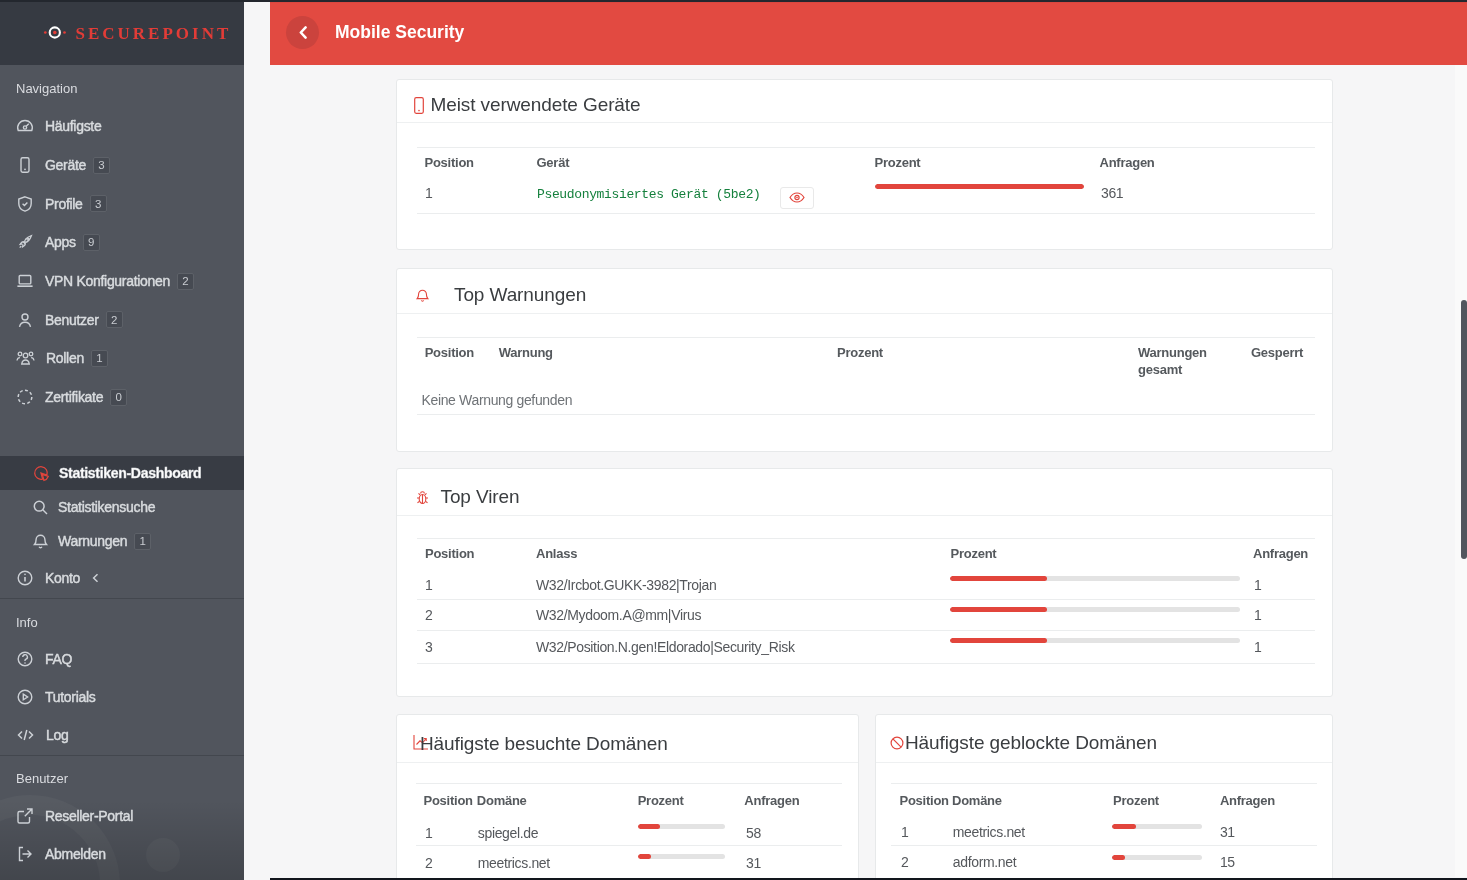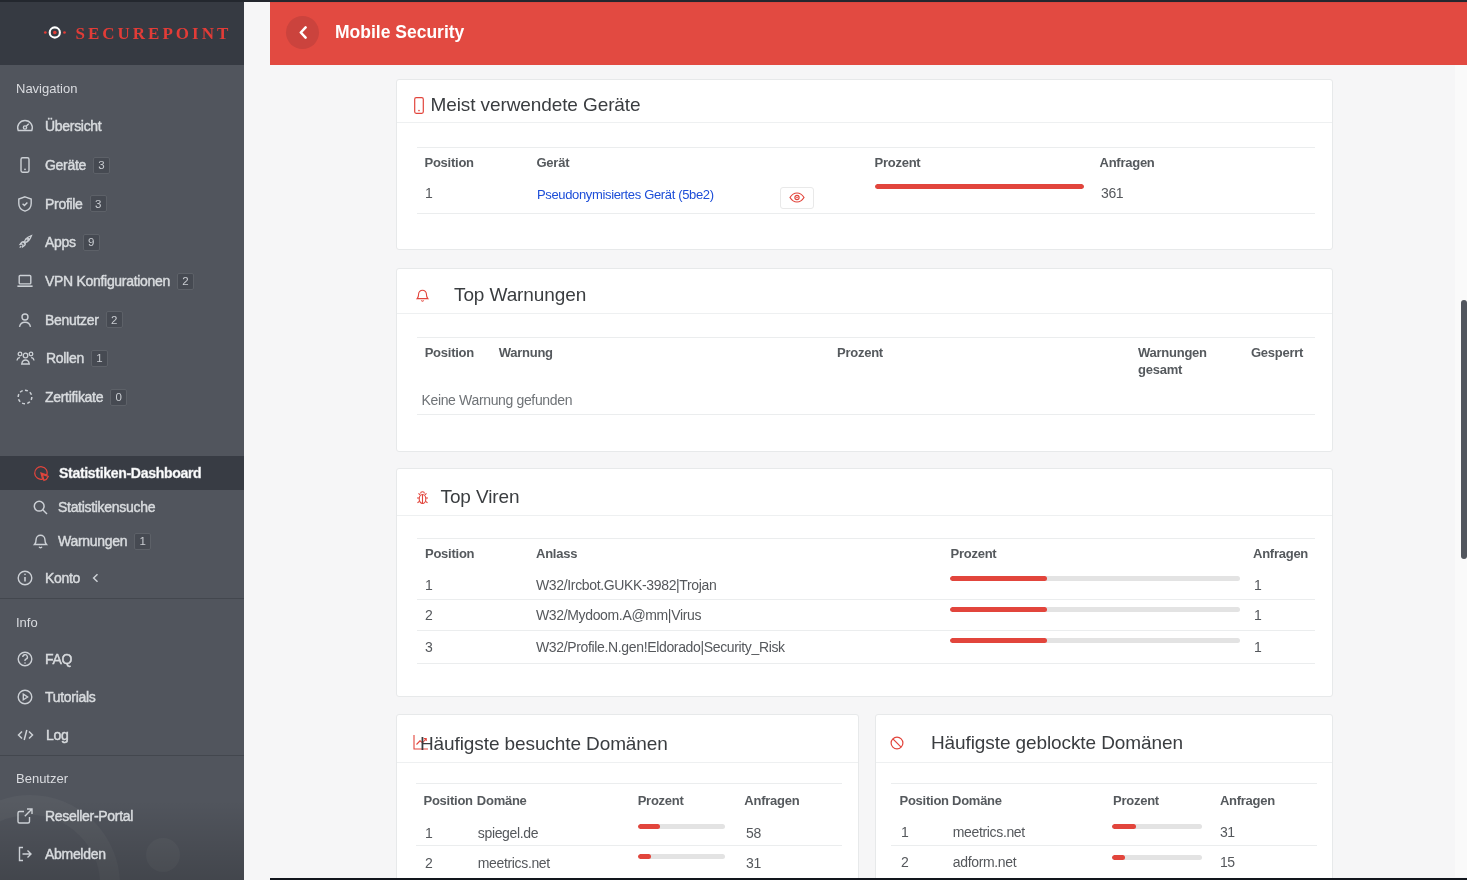--- a/index.html
+++ b/index.html
@@ -23,21 +23,21 @@
 #topbar .topline2{position:absolute;top:1.5px;left:0;width:100%;height:3px;background:#da473f}
 #backbtn{position:absolute;left:286px;top:16px;width:33px;height:33px;border-radius:50%;background:#cb433d;display:flex;align-items:center;justify-content:center}
 #pagetitle{position:absolute;left:335px;top:22px;font-size:17.5px;font-weight:bold;color:#fff}
 
 .card{position:absolute;background:#fff;border:1px solid #e7e9ea;border-radius:3px}
 .chead{position:absolute;left:0;top:0;right:0;border-bottom:1px solid #eef0f1}
 .chead .t{position:absolute;font-size:19px;color:#3a3d40;letter-spacing:-0.1px;line-height:26px;white-space:nowrap}
 .chead svg{position:absolute}
 .th{position:absolute;font-weight:bold;font-size:13px;letter-spacing:-0.25px;color:#55595d;line-height:18px}
 .td{position:absolute;font-size:14px;letter-spacing:-0.35px;color:#55585c;line-height:18px}
-.mono{font-family:Liberation Sans, sans-serif;font-size:13px;color:#1d4ed8}
+.mono{font-family:Liberation Mono, monospace;font-size:13px;color:#15803d}
 .rule{position:absolute;height:1px;background:#ebedee}
 .bar{position:absolute;height:5px;border-radius:2.5px;background:#e3e3e3;overflow:hidden}
 .bar i{display:block;height:5px;border-radius:2.5px;background:#e2453c}
 .eyebox{position:absolute;width:34px;height:22px;border:1px solid #e9e9e9;border-radius:3px;display:flex;align-items:center;justify-content:center;background:#fff}
 
 #sbtrack{position:absolute;left:1455px;top:65px;width:12px;height:812px;background:#fafafa}
 #sbthumb{position:absolute;left:1461px;top:300px;width:6px;height:259px;border-radius:3px;background:#52565e}
 #botbar{position:absolute;left:270px;top:877.5px;width:1197px;height:2.5px;background:#12161d}
 </style>
 </head>
@@ -60,21 +60,21 @@
   </div>
 
   <div class="seclbl" style="top:77px">Navigation</div>
 
   <div class="navrow" style="top:107px">
       <svg width="18" height="18" viewBox="0 0 18 18" fill="none" stroke="#ccd0d5" stroke-width="1.4">
         <path d="M2.2 13.5a7.3 7.3 0 1 1 13.6 0z"></path>
         <circle cx="9" cy="10.5" r="1.6"></circle>
         <path d="M10.2 9.3l2.6-2.6"></path>
       </svg>
-      <span class="lbl">Übersicht</span>
+      <span class="lbl">Häufigste</span>
     </div>
   <div class="navrow" style="top:145.7px">
       <svg width="18" height="18" viewBox="0 0 18 18" fill="none" stroke="#ccd0d5" stroke-width="1.4">
         <rect x="5" y="1.8" width="8" height="14.4" rx="1.6"></rect>
         <circle cx="9" cy="13.3" r="0.9" fill="#ccd0d5" stroke="none"></circle>
       </svg>
       <span class="lbl">Geräte</span>
       <span class="badge">3</span>
     </div>
   <div class="navrow" style="top:184.4px">
@@ -290,21 +290,21 @@
 
   <span class="td" style="left:28px;top:137.4px">2</span>
   <span class="td" style="left:139px;top:137.4px">W32/Mydoom.A@mm|Virus</span>
   <div class="bar" style="left:553.4px;top:137.5px;width:289.6px">
       <i style="width:97px"></i>
     </div>
   <span class="td" style="left:857px;top:137.4px">1</span>
   <div class="rule" style="left:19.5px;top:161px;width:898px"></div>
 
   <span class="td" style="left:28px;top:169px">3</span>
-  <span class="td" style="left:139px;top:169px">W32/Profile.N.gen!Eldorado|Security_Risk</span>
+  <span class="td" style="left:139px;top:169px">W32/Position.N.gen!Eldorado|Security_Risk</span>
   <div class="bar" style="left:553.4px;top:169px;width:289.6px">
       <i style="width:97px"></i>
     </div>
   <span class="td" style="left:857px;top:169px">1</span>
   <div class="rule" style="left:19.5px;top:194px;width:898px"></div>
 </div>
 
 <div class="card" style="left:396px;top:714px;width:463px;height:170px">
   <div class="chead" style="height:48px">
     <svg style="left:16px;top:19px" width="16" height="16" viewBox="0 0 16 16" fill="none" stroke="#e2453c" stroke-width="1.1">
@@ -335,21 +335,21 @@
     </div>
   <span class="td" style="left:349px;top:139px">31</span>
 </div>
 
 <div class="card" style="left:875px;top:714px;width:458px;height:170px">
   <div class="chead" style="height:48px">
     <svg style="left:14px;top:21px" width="14" height="14" viewBox="0 0 14 14" fill="none" stroke="#e2453c" stroke-width="1.2">
         <circle cx="7" cy="7" r="5.9"></circle>
         <path d="M2.9 2.9l8.2 8.2"></path>
       </svg>
-    <span class="t" style="left:55px;top:15px">Häufigste geblockte Domänen</span>
+    <span class="t" style="left:29px;top:15px">Häufigste geblockte Domänen</span>
   </div>
   <div class="rule" style="left:15.2px;top:68px;width:426px"></div>
   <span class="th" style="left:23.5px;top:76.8px">Position</span>
   <span class="th" style="left:76px;top:76.8px">Domäne</span>
   <span class="th" style="left:237px;top:76.8px">Prozent</span>
   <span class="th" style="left:343.9px;top:76.8px">Anfragen</span>
 
   <span class="td" style="left:25px;top:108px">1</span>
   <span class="td" style="left:76.8px;top:108px">meetrics.net</span>
   <div class="bar" style="left:235.8px;top:109px;width:90.7px">

